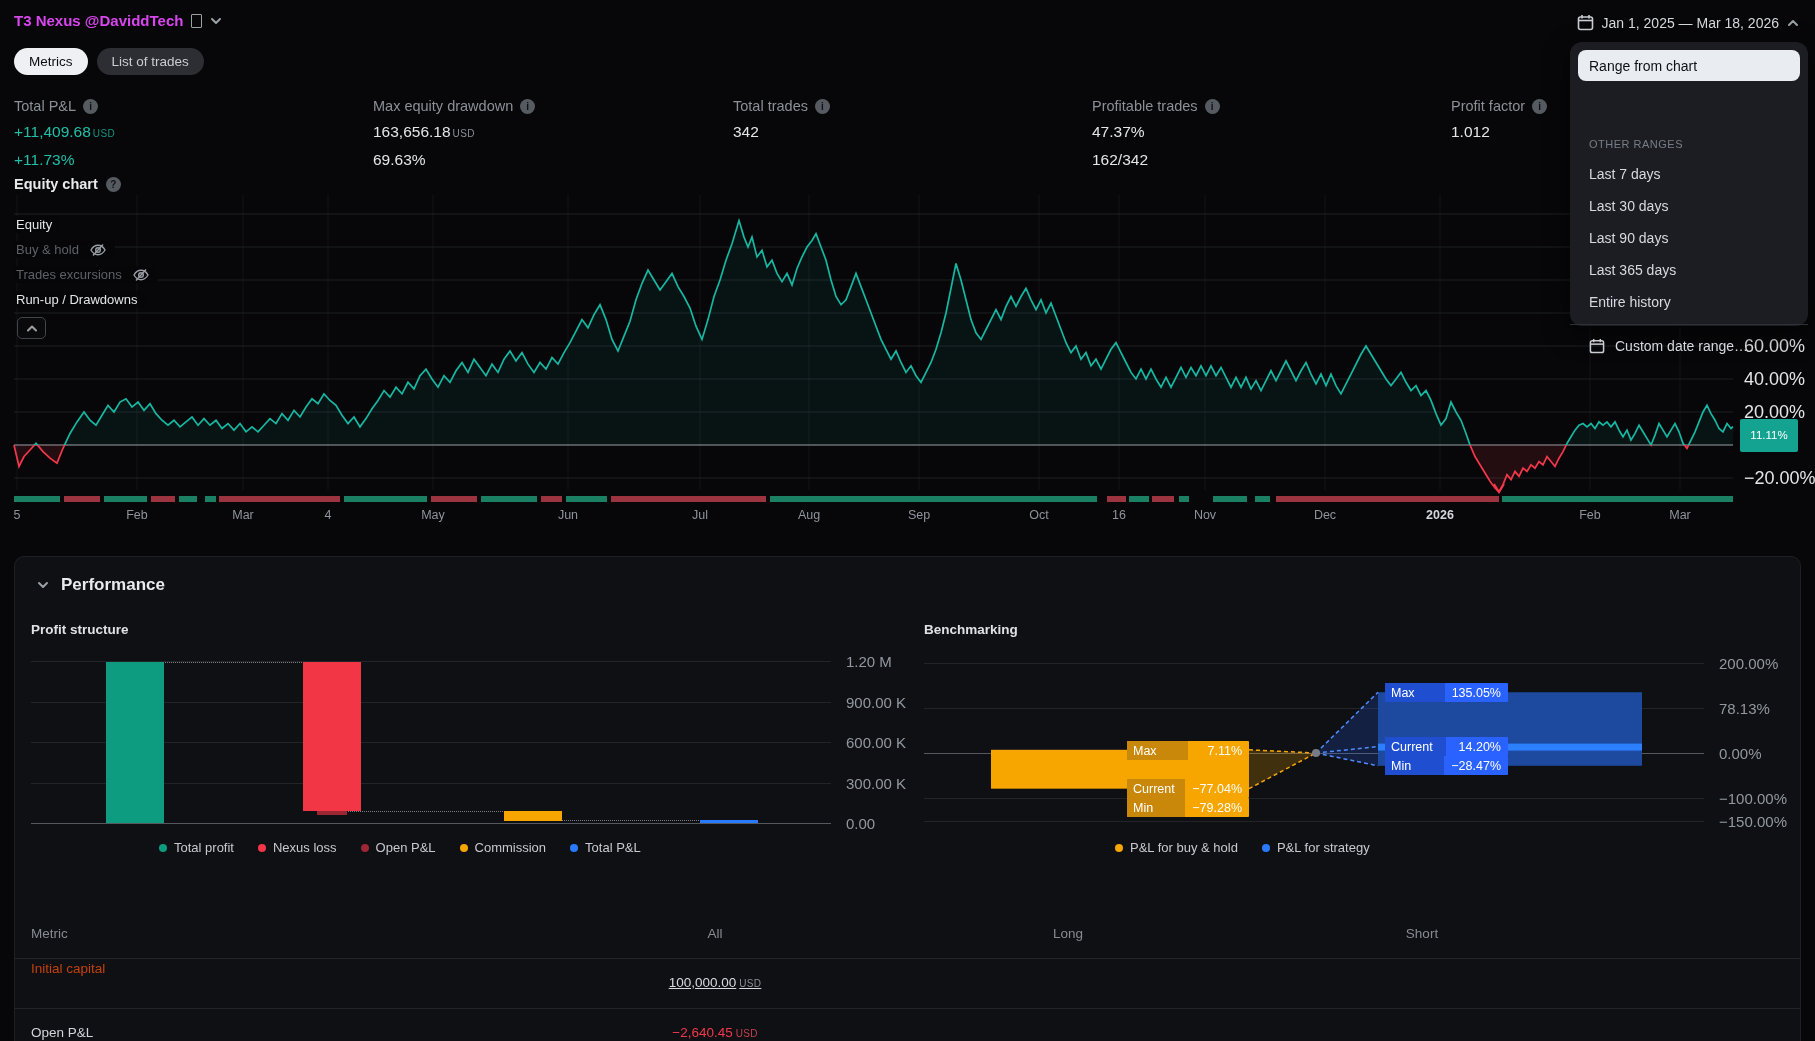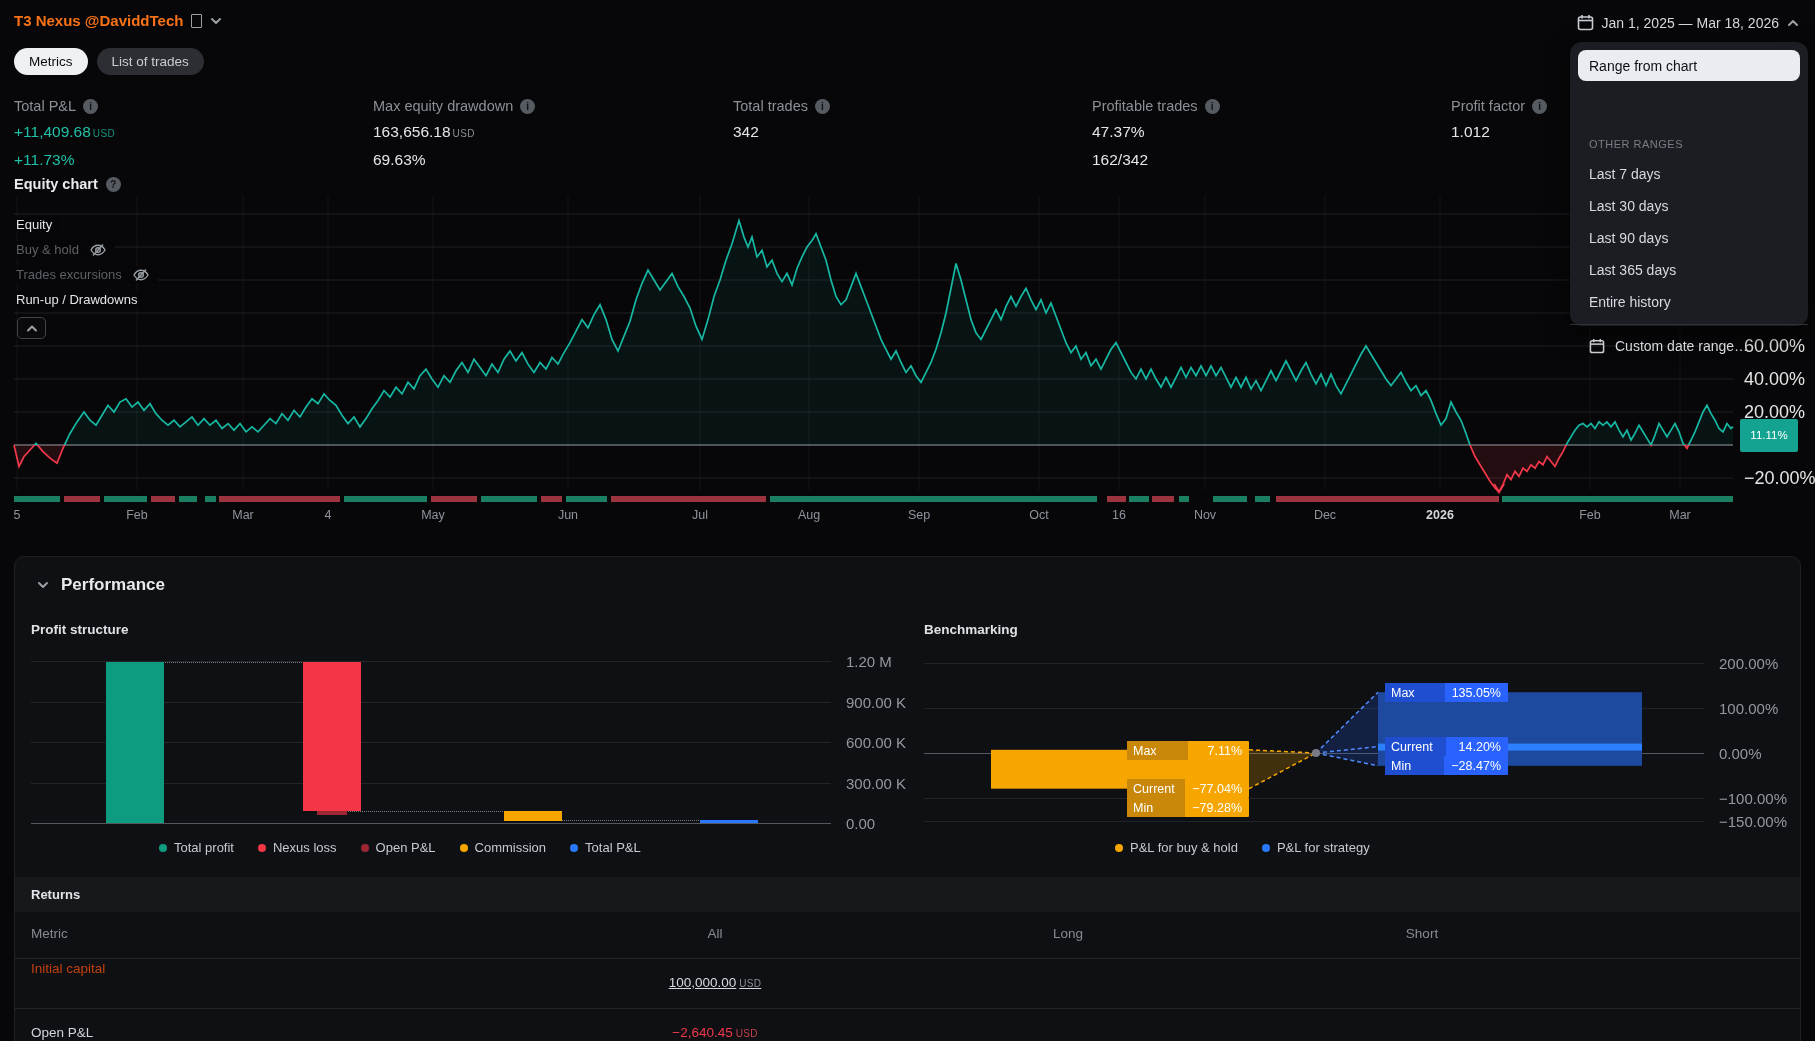--- a/index.html
+++ b/index.html
@@ -1,21 +1,21 @@
 <!DOCTYPE html>
 <html><head>
 <meta charset="utf-8">
 <style>
   html,body{margin:0;padding:0;background:#070709;}
   body{font-family:"Liberation Sans","DejaVu Sans",sans-serif;color:#d6d9de;}
   #root{position:relative;width:1815px;height:1041px;overflow:hidden;background:#070709;}
   svg{display:block;}
   
   .title-row{position:absolute;left:14px;top:12px;display:flex;align-items:center;gap:8px;}
-  .app-title{font-size:15px;font-weight:bold;color:#f97316;}
+  .app-title{font-size:15px;font-weight:bold;color:#d946ef;}
   .tofu{display:inline-block;width:9px;height:12px;border:1px solid #9aa0a6;border-radius:1px;}
   .chev{stroke:#9aa0a6;fill:none;stroke-width:2;stroke-linecap:round;stroke-linejoin:round;}
   .date-ctl{position:absolute;top:10px;right:10px;display:flex;align-items:center;gap:8px;cursor:pointer;padding:4px 6px;border-radius:6px;}
   .date-ctl .dtxt{font-size:14px;color:#d6d9de;}
   .cal{stroke:#c9ccd2;fill:none;stroke-width:1.6;}
   .tabs{position:absolute;left:14px;top:48px;display:flex;gap:9px;}
   .pill{height:27px;border-radius:14px;display:flex;align-items:center;padding:0 15px;font-size:13.5px;cursor:pointer;}
   .pill.active{background:#eef0f3;color:#0c0d0f;}
   .pill.idle{background:#2c2e33;color:#c9ccd1;}
   
@@ -345,21 +345,21 @@
           <span class="dot" style="background: rgb(41, 121, 255);"></span>
           <span>Total P&amp;L</span>
         </div>
       </div>
 
     <div class="sub-title" style="left:909px;top:65px">Benchmarking</div>
     <div class="plot" id="bm-plot" style="left:909px;top:84px;width:877px;height:196px">
         <div class="gline" style="left: 0px; width: 780px; top: 22px;"></div>
         <div class="gylab" style="left: 795px; top: 22px;">200.00%</div>
         <div class="gline" style="left: 0px; width: 780px; top: 67px;"></div>
-        <div class="gylab" style="left: 795px; top: 67px;">100.00%</div>
+        <div class="gylab" style="left: 795px; top: 67px;">78.13%</div>
         <div class="gline strong" style="left: 0px; width: 780px; top: 112px;"></div>
         <div class="gylab" style="left: 795px; top: 112px;">0.00%</div>
         <div class="gline" style="left: 0px; width: 780px; top: 157px;"></div>
         <div class="gylab" style="left: 795px; top: 157px;">−100.00%</div>
         <div class="gline" style="left: 0px; width: 780px; top: 179.5px;"></div>
         <div class="gylab" style="left: 795px; top: 179.5px;">−150.00%</div>
         <svg width="877" height="196" style="position:absolute;left:0;top:0">
           <polygon points="325,108.8005 392,112 325,147.676" fill="#f7a600" opacity="0.22"></polygon>
           <polygon points="392,112 454,51.22749999999999 454,124.8115" fill="#2962ff" opacity="0.2"></polygon>
           <rect x="67" y="108.8005" width="258" height="38.87549999999999" fill="#f7a600"></rect>
@@ -401,23 +401,20 @@
         <div class="li">
           <span class="dot" style="background: rgb(247, 166, 0);"></span>
           <span>P&amp;L for buy &amp; hold</span>
         </div>
         <div class="li">
           <span class="dot" style="background: rgb(41, 121, 255);"></span>
           <span>P&amp;L for strategy</span>
         </div>
       </div>
 
-    <div class="ret-hd">
-        <span>Returns</span>
-      </div>
     <div id="ret-table">
         <div class="t-row" style="top: 355px; height: 46px;">
           <span class="c0" style="top: 14px; color: rgb(134, 139, 147);">Metric</span>
           <span class="t-cell" style="left: 700px; top: 14px; color: rgb(134, 139, 147);">All</span>
           <span class="t-cell" style="left: 1053px; top: 14px; color: rgb(134, 139, 147);">Long</span>
           <span class="t-cell" style="left: 1407px; top: 14px; color: rgb(134, 139, 147);">Short</span>
         </div>
         <div class="t-sep" style="top: 401px;"></div>
         <div class="t-row" style="top: 401px; height: 50px;">
           <span class="c0" style="top: 3px; color: #c2410c;">Initial capital</span>

